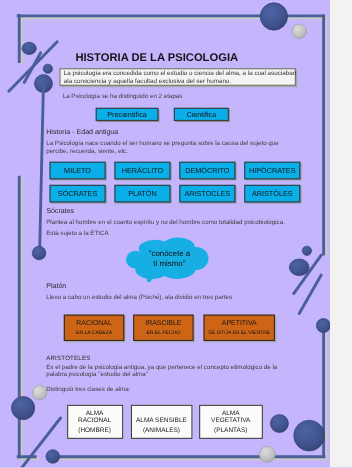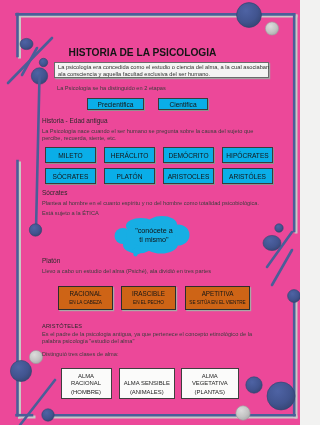--- a/index.html
+++ b/index.html
@@ -1,17 +1,17 @@
 <!DOCTYPE html>
 <html><head>
 <meta charset="utf-8">
 <style>
   html,body{margin:0;padding:0;}
   body{width:300px;height:425px;background:#f2f2f1;font-family:"Liberation Sans",sans-serif;overflow:hidden;}
-  .page{position:relative;width:300px;height:425px;background:#ec4899;}
+  .page{position:relative;width:300px;height:425px;background:#c4b5fd;}
   svg.deco{position:absolute;left:0;top:0;width:300px;height:425px;}
   .content{position:absolute;left:0;top:0;width:300px;height:425px;}
   .title{position:absolute;left:43px;top:47.5px;width:199px;font-size:10.2px;font-weight:bold;color:#151515;text-align:center;letter-spacing:0;line-height:1;}
   .intro{position:absolute;left:54px;top:62px;width:215px;height:15.5px;border:0.8px solid #6b6b6b;background:#f4f4f3;box-sizing:border-box;font-size:5.7px;color:#2f2f2f;padding:1.2px 3px;line-height:6.5px;white-space:nowrap;box-shadow:1.2px 1.2px 0 #a6a6a4;}
   .p{position:absolute;font-size:5.65px;color:#3d3d3d;line-height:7px;}
   .sec{position:absolute;font-size:6.45px;color:#2a2a2a;}
   .cyanbtn{position:absolute;background:#0aaee8;border:1px solid #3b3b3b;box-sizing:border-box;color:#141414;font-size:6.6px;display:flex;align-items:center;justify-content:center;box-shadow:1px 1px 0 #8f8f8f;}
   .orangebox{position:absolute;background:#ce6416;border:1px solid #2d2d2d;box-sizing:border-box;box-shadow:1.2px 1.2px 0 #a9a9a7;}
   .orangebox .t1{position:absolute;left:0;right:0;text-align:center;}
   .orangebox .t2{position:absolute;left:0;right:0;text-align:center;}

